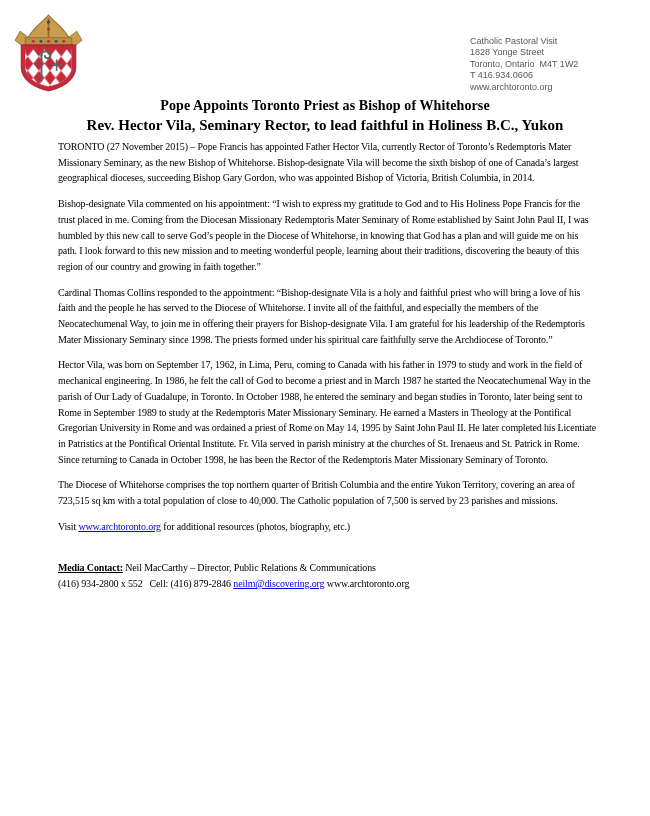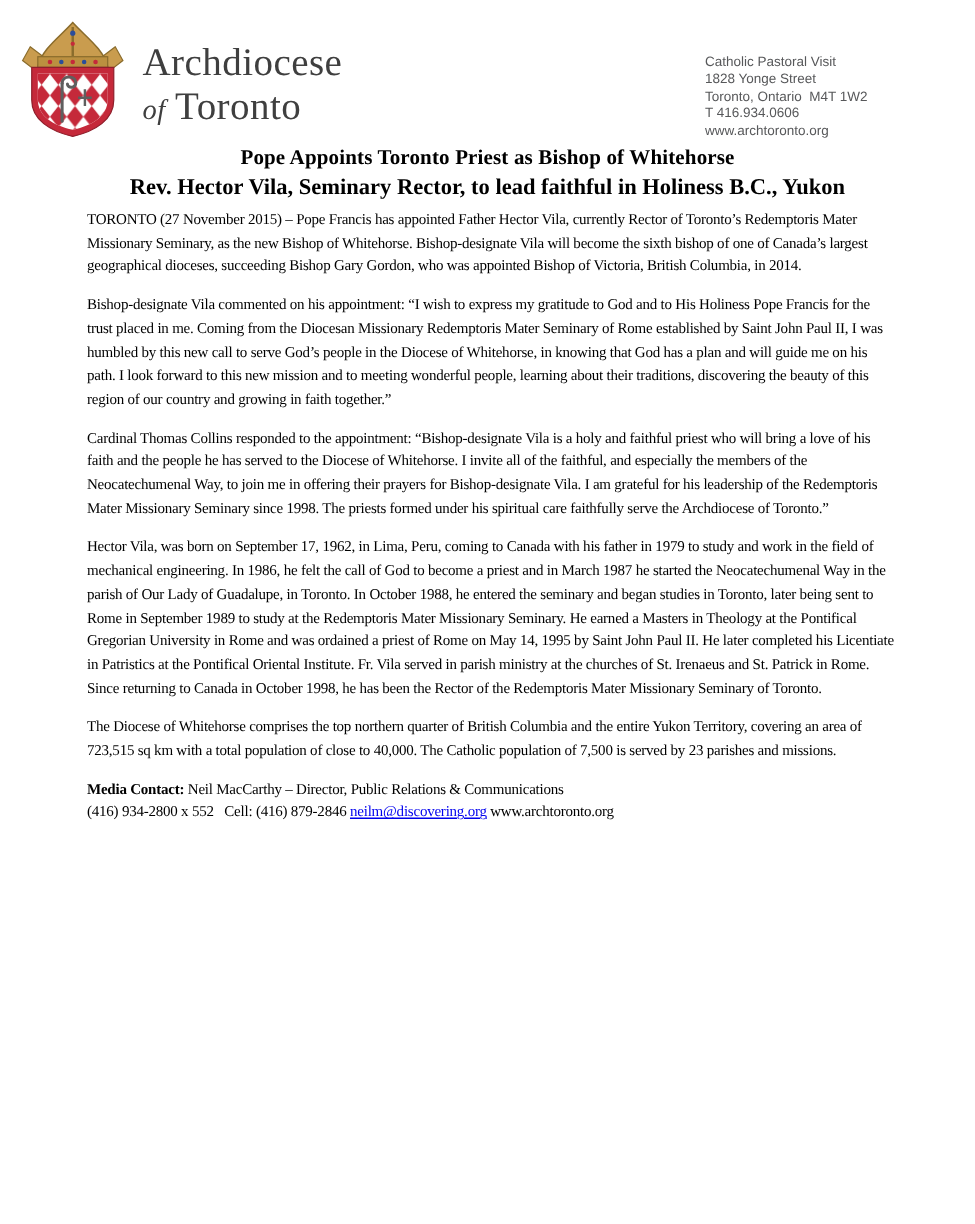--- a/index.html
+++ b/index.html
@@ -35,21 +35,21 @@
   
   .flow {
     position: absolute; left: 58px; top: 139px; width: 538px;
     font-size: 10px; line-height: 15.7px; letter-spacing: -0.15px;
     text-align: left;
   }
   .flow p { margin: 0 0 10px 0; }
   .endmark { text-align: center; margin: 6px 0 16px 0 !important; }
   .resources { margin: 0 0 26px 0 !important; }
   .media p { margin: 0; }
-  .mc-label { font-weight: bold; }
+  .mc-label { font-weight: bold; text-decoration: underline; }
   .pre { white-space: pre-wrap; }
   a.link { color: #0000ee; text-decoration: underline; cursor: pointer; }
 </style>
 </head>
 <body>
 
 <div class="page">
 
   <div class="logo">
     <svg viewBox="0 0 74 78" width="75" height="79" xmlns="http://www.w3.org/2000/svg">
@@ -76,24 +76,20 @@
       <path d="M10 30.5 L64 30.5 L64 52 C64 65 52 72.5 37 76 C22 72.5 10 65 10 52 Z" fill="#c5293a" stroke="#8f1f2c" stroke-width="0.8"></path>
       <path d="M14 34.5 L60 34.5 L60 51.5 C60 62.5 50 68.8 37 71.6 C24 68.8 14 62.5 14 51.5 Z" fill="#ffffff"></path>
       <path d="M14 34.5 L60 34.5 L60 51.5 C60 62.5 50 68.8 37 71.6 C24 68.8 14 62.5 14 51.5 Z" fill="url(#loz)"></path>
 
       <path d="M30 41 C30 35.5 39 35.5 39 40.5 C39 44.5 33.5 44.5 33.5 41.5" fill="none" stroke="#5f5f5f" stroke-width="2" stroke-linecap="round"></path>
       <path d="M30 41 L30 66" fill="none" stroke="#5f5f5f" stroke-width="2" stroke-linecap="round"></path>
       <path d="M45 45 L45 56 M40.5 50.5 L49.5 50.5" stroke="#5f5f5f" stroke-width="1.6"></path>
     </svg>
   </div>
 
-  <div class="brand">
-    <div>Archdiocese</div>
-    <div><span class="of">of</span> <span>Toronto</span></div>
-  </div>
 
   <div class="contact">
     <div>Catholic Pastoral Visit</div>
     <div>1828 Yonge Street</div>
     <div>Toronto, Ontario  M4T 1W2</div>
     <div>T 416.934.0606</div>
     <div>www.archtoronto.org</div>
   </div>
 
   <div class="headline">
@@ -102,20 +98,21 @@
   </div>
 
   <div class="flow">
     <p>TORONTO (27 November 2015) – Pope Francis has appointed Father Hector Vila, currently Rector of Toronto’s Redemptoris Mater Missionary Seminary, as the new Bishop of Whitehorse. Bishop-designate Vila will become the sixth bishop of one of Canada’s largest geographical dioceses, succeeding Bishop Gary Gordon, who was appointed Bishop of Victoria, British Columbia, in 2014.</p>
     <p>Bishop-designate Vila commented on his appointment: “I wish to express my gratitude to God and to His Holiness Pope Francis for the trust placed in me. Coming from the Diocesan Missionary Redemptoris Mater Seminary of Rome established by Saint John Paul II, I was humbled by this new call to serve God’s people in the Diocese of Whitehorse, in knowing that God has a plan and will guide me on his path. I look forward to this new mission and to meeting wonderful people, learning about their traditions, discovering the beauty of this region of our country and growing in faith together.”</p>
     <p>Cardinal Thomas Collins responded to the appointment: “Bishop-designate Vila is a holy and faithful priest who will bring a love of his faith and the people he has served to the Diocese of Whitehorse. I invite all of the faithful, and especially the members of the Neocatechumenal Way, to join me in offering their prayers for Bishop-designate Vila. I am grateful for his leadership of the Redemptoris Mater Missionary Seminary since 1998. The priests formed under his spiritual care faithfully serve the Archdiocese of Toronto.”</p>
     <p>Hector Vila, was born on September 17, 1962, in Lima, Peru, coming to Canada with his father in 1979 to study and work in the field of mechanical engineering. In 1986, he felt the call of God to become a priest and in March 1987 he started the Neocatechumenal Way in the parish of Our Lady of Guadalupe, in Toronto. In October 1988, he entered the seminary and began studies in Toronto, later being sent to Rome in September 1989 to study at the Redemptoris Mater Missionary Seminary. He earned a Masters in Theology at the Pontifical Gregorian University in Rome and was ordained a priest of Rome on May 14, 1995 by Saint John Paul II.  He later completed his Licentiate in Patristics at the Pontifical Oriental Institute. Fr. Vila served in parish ministry at the churches of St. Irenaeus and St. Patrick in Rome. Since returning to Canada in October 1998, he has been the Rector of the Redemptoris Mater Missionary Seminary of Toronto.</p>
     <p>The Diocese of Whitehorse comprises the top northern quarter of British Columbia and the entire Yukon Territory, covering an area of 723,515 sq km with a total population of close to 40,000. The Catholic population of 7,500 is served by 23 parishes and missions.</p>
 
 
+    <p class="resources"><span class="pre">Visit </span><a class="link">www.archtoronto.org</a><span class="pre"> for additional resources (photos, biography, etc.)</span></p>
 
     <div class="media">
       <p><span class="mc-label">Media Contact:</span><span class="pre"> Neil MacCarthy – Director, Public Relations &amp; Communications</span></p>
       <p><span class="pre">(416) 934-2800 x 552   Cell: (416) 879-2846 </span><a class="link">neilm@discovering.org</a><span class="pre"> www.archtoronto.org</span></p>
     </div>
   </div>
 
 </div>
 
 </body></html>

